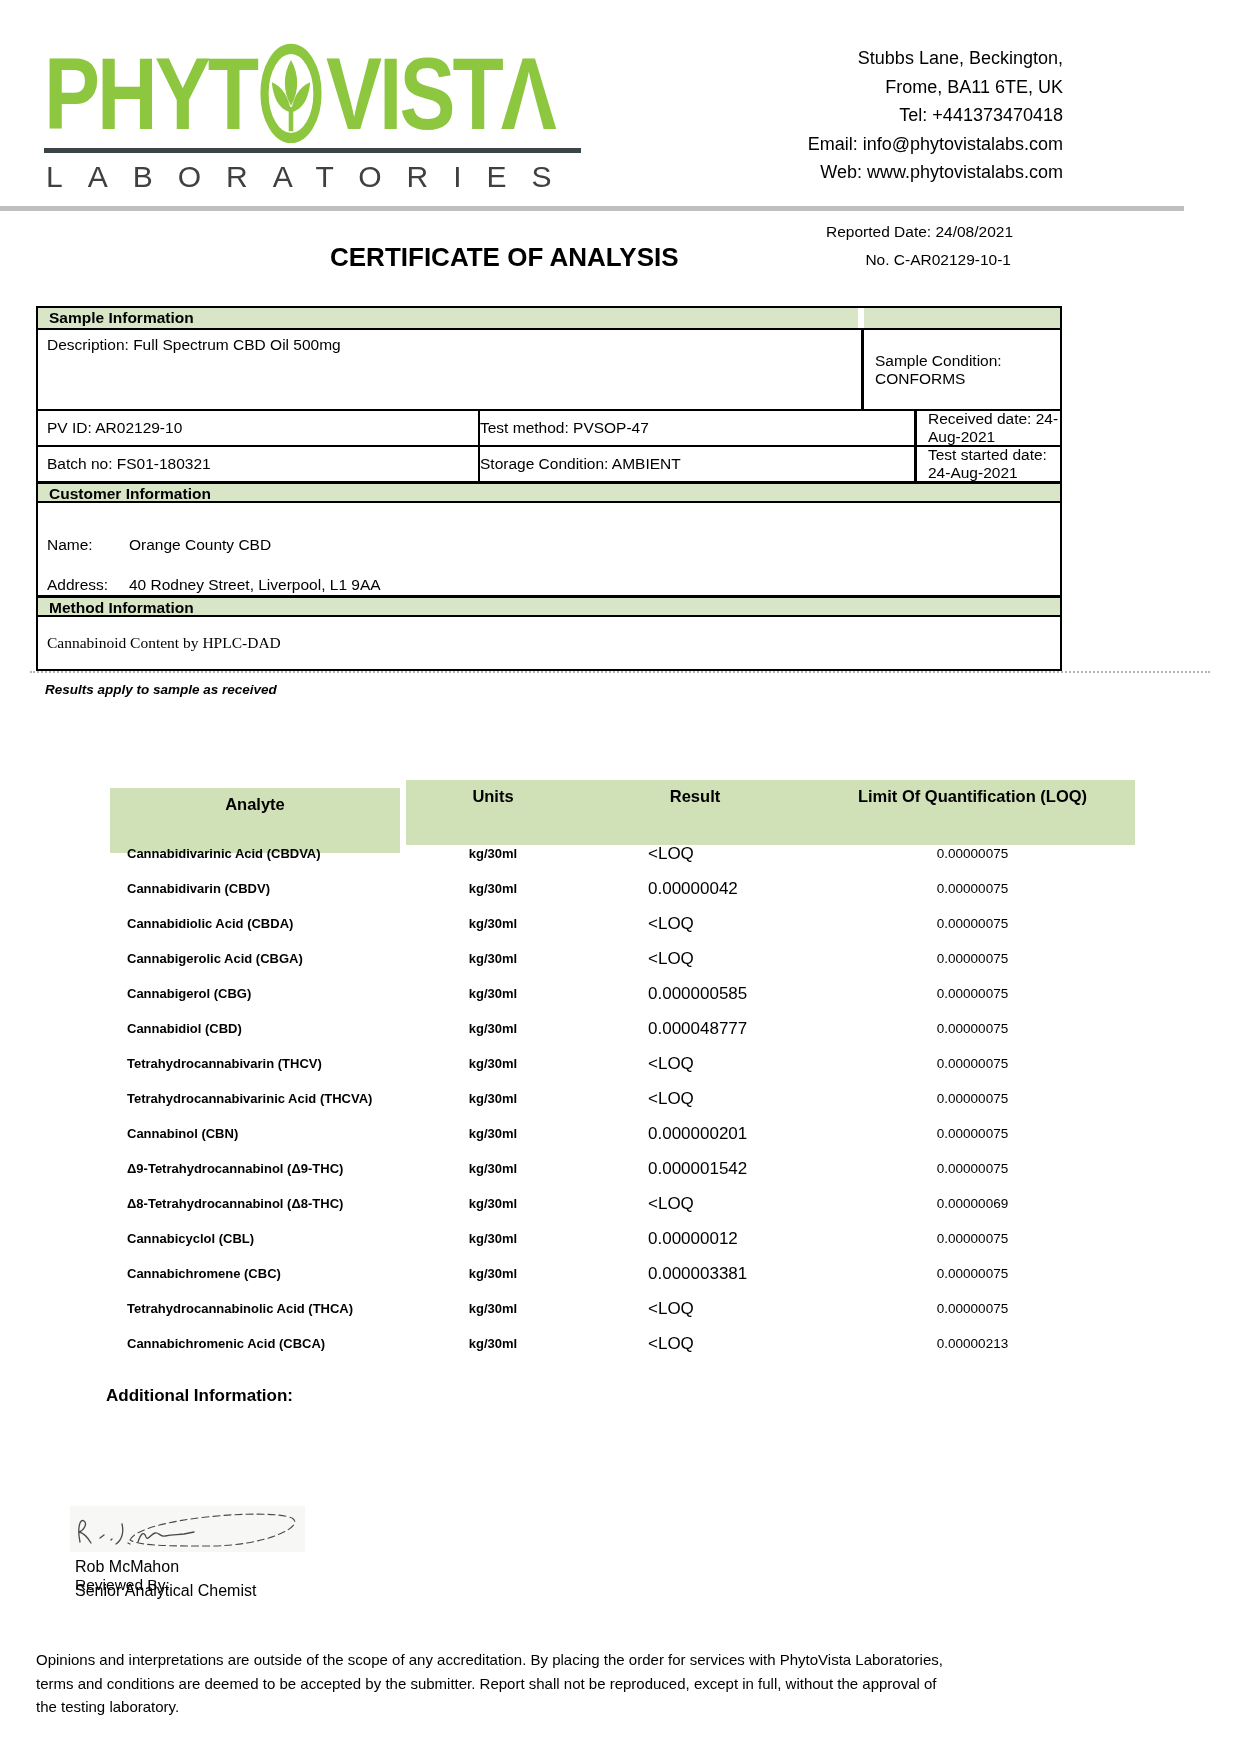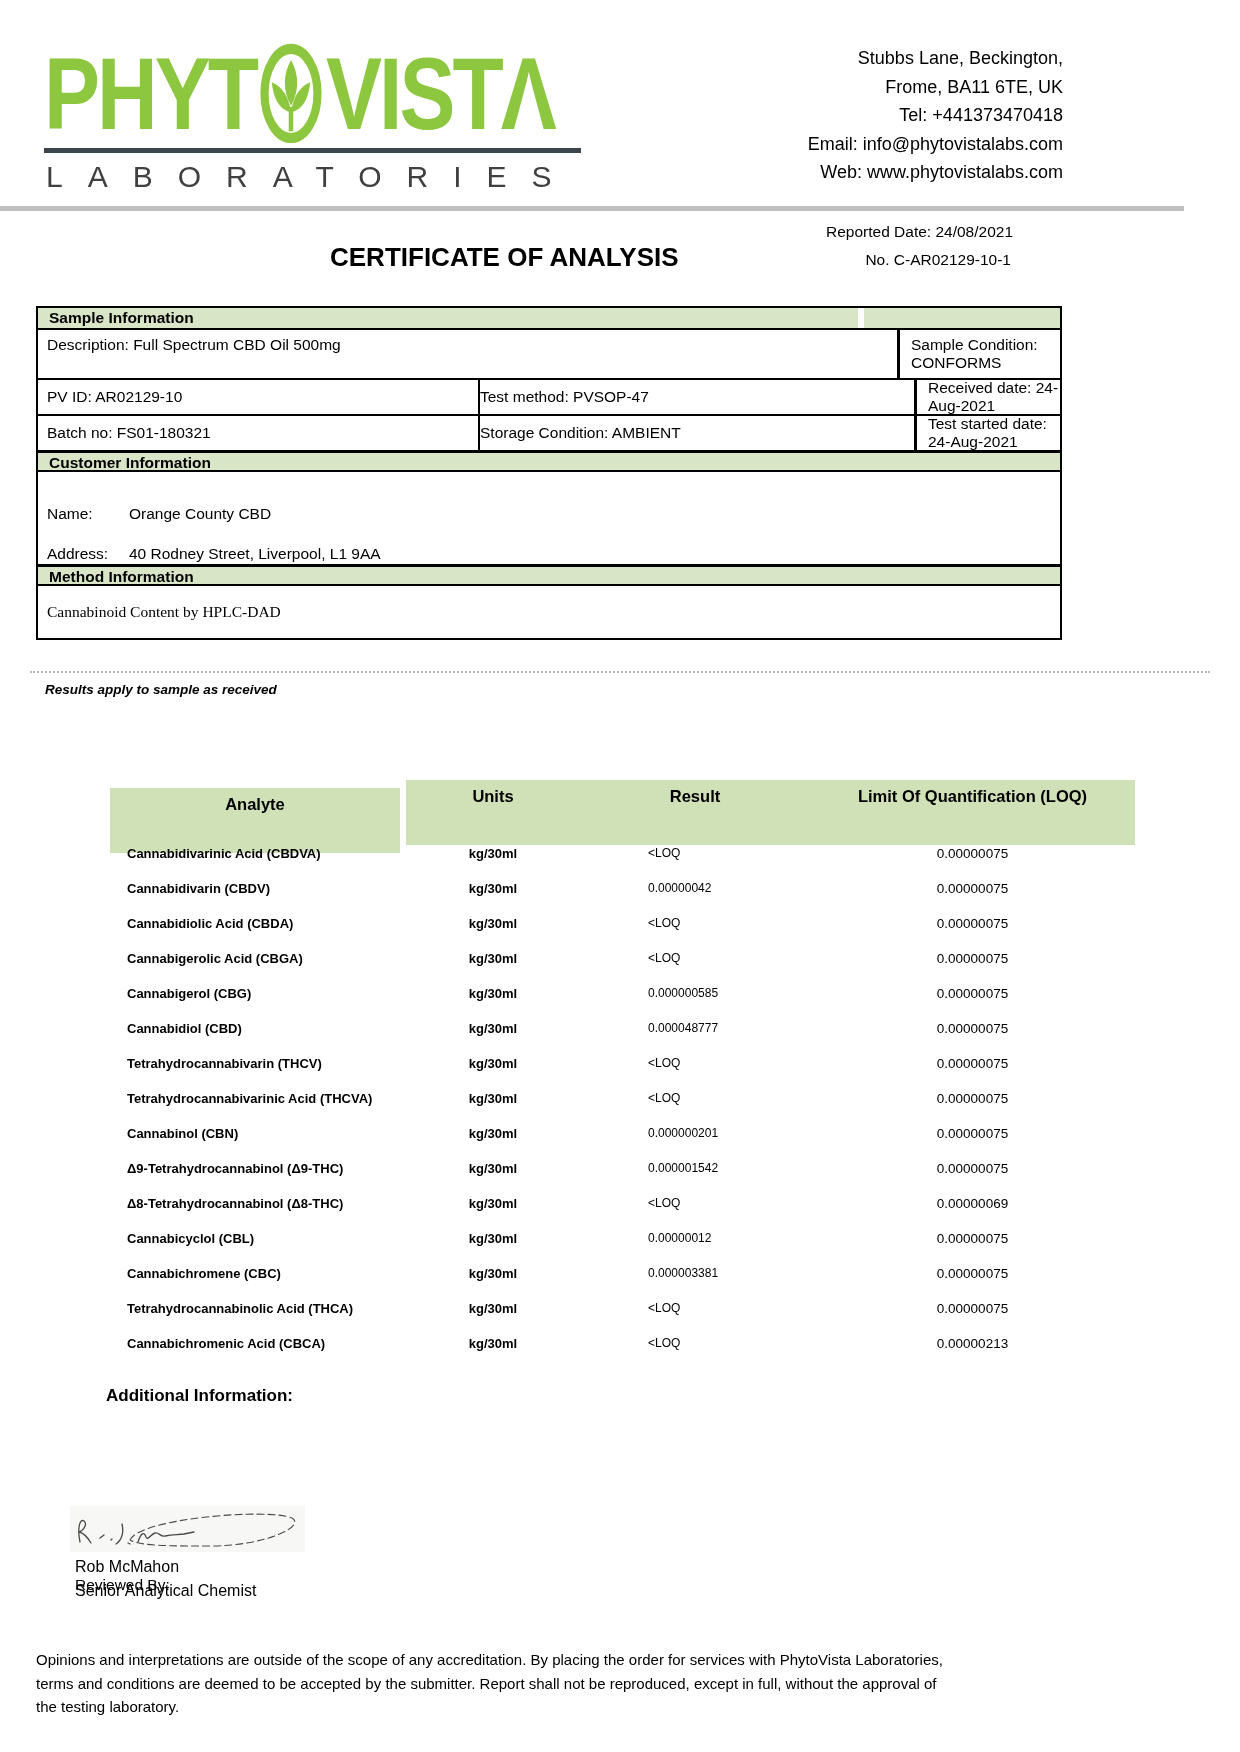--- a/index.html
+++ b/index.html
@@ -32,21 +32,21 @@
   .report-no { position:absolute; top:251px; right:229px; font-size:15.5px; white-space:nowrap; }
   .page-title { position:absolute; top:242px; left:330px; font-size:26px; font-weight:bold; white-space:nowrap; }
   
   .info-table { position:absolute; left:36px; top:306px; width:1026px; border:2px solid #000; font-size:15.5px; }
   .band { display:flex; height:22px; border-bottom:2px solid #000; }
   .band.bordered-top { border-top:3px solid #000; }
   .band-seg-left { width:820px; background:#d8e6c7; font-weight:bold; padding-left:11px; line-height:20px; }
   .band-gap { width:6px; background:#fff; }
   .band-seg-right { flex:1; background:#d8e6c7; }
   .band-full { width:100%; background:#d8e6c7; font-weight:bold; padding-left:11px; line-height:20px; }
-  .desc-row { display:flex; height:48px;gap:36px; }
+  .desc-row { display:flex; height:79px; }
   .desc-cell { width:823px; padding:6px 0 0 9px; }
   .cond-cell { flex:1; border-left:3px solid #000; display:flex; align-items:center; padding-left:11px; }
   .pair-row { display:flex; height:36px; border-top:2px solid #000; }
   .pair-c1 { width:442px; border-right:2px solid #000; display:flex; align-items:center; padding-left:9px; }
   .pair-c2 { width:437px; border-right:3px solid #000; display:flex; align-items:center; }
   .pair-c3 { flex:1; display:flex; align-items:center; padding-left:11px; }
   .cust-box { height:68px; padding:9px 0 0 9px;margin-top:24px; }
   .cust-line { margin-bottom:22px; }
   .clabel { display:inline-block; width:82px; }
   .method-box { height:52px; display:flex; align-items:center; padding-left:9px;font-family:Liberation Serif, serif; }
@@ -58,21 +58,21 @@
   .rh { background:#d0e0b7; text-align:center; padding-top:7px; height:65px; }
   .rh-analyte { width:296px; border-right:6px solid #fff; position:relative; top:8px; }
   .rh-units { width:174px; }
   .rh-result { width:230px; }
   .rh-loq { width:325px; }
   .res-body { position:absolute; left:110px; top:845px; width:1025px; }
   .t-row { display:flex; height:35px; align-items:flex-start; font-size:13px; padding-top:1px; }
   .tc { line-height:15px; }
   .tc-analyte { width:296px; font-weight:bold; padding-left:17px; }
   .tc-units { width:174px; font-weight:bold; text-align:center; }
-  .tc-result { width:230px; padding-left:68px; font-size:12px; }
+  .tc-result { width:230px; padding-left:68px; font-size:17px; }
   .tc-loq { width:325px; text-align:center; font-size:13.5px; }
   
   .additional { position:absolute; left:75px; top:1386px; font-size:17px; font-weight:bold;margin-left:31px; }
   .reviewed-by { position:absolute; left:75px; top:1576px; font-size:15.5px; }
   .signature-box { position:absolute; left:70px; top:1506px; width:235px; height:46px; background:#f7f7f6; }
   .reviewer-name { position:absolute; left:75px; top:1558px; font-size:16px; }
   .reviewer-role { position:absolute; left:75px; top:1582px; font-size:16px; }
   .footer { position:absolute; left:36px; top:1648px; width:1180px; font-size:15px; line-height:23.5px; }
   .footer div { white-space:nowrap; }
 </style>

